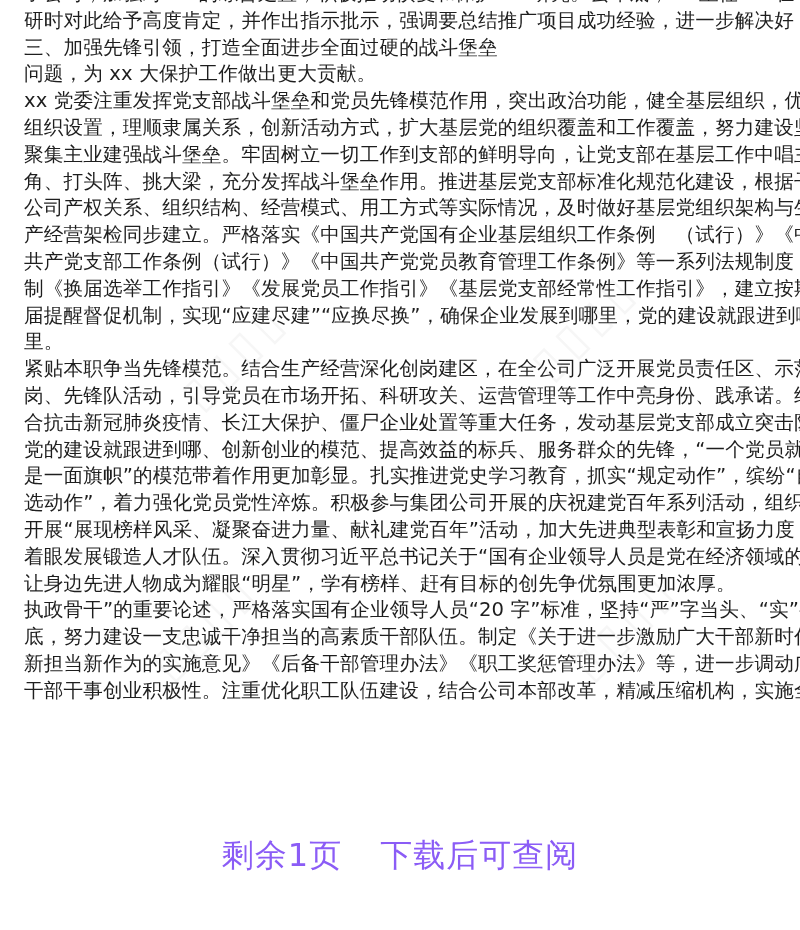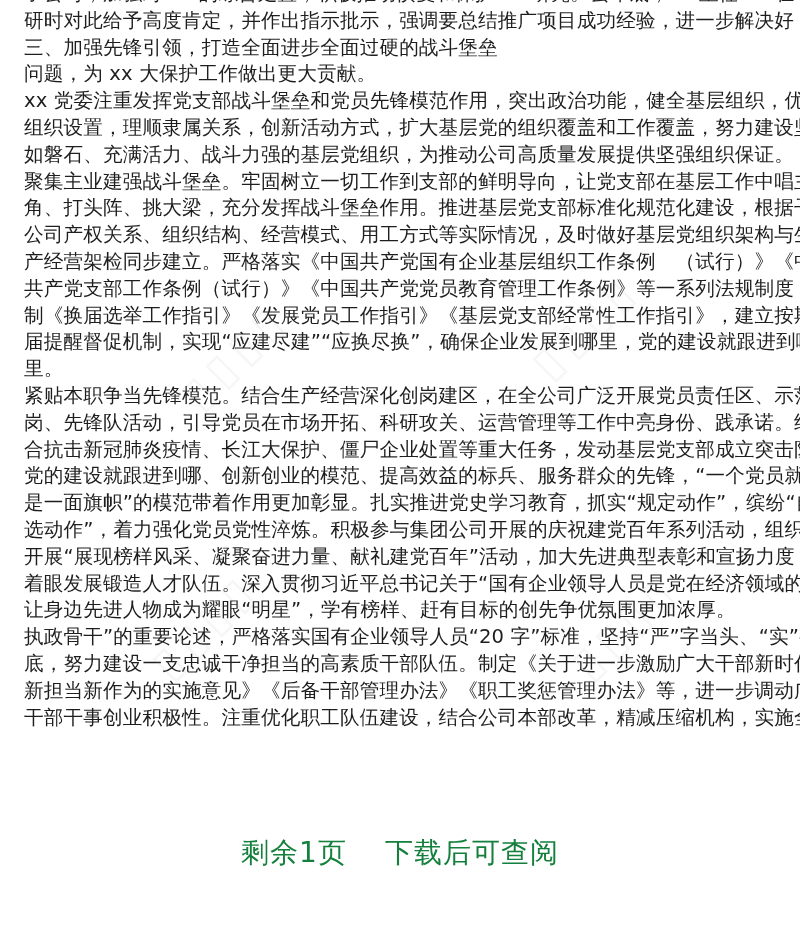--- a/index.html
+++ b/index.html
@@ -46,40 +46,39 @@
     .wm1 { left: 170px; top: 330px; }
     .wm2 { left: 520px; top: 300px; }
     .wm3 { left: 140px; top: 600px; }
     .wm4 { left: 560px; top: 600px; }
     .more-pages {
       position: absolute;
       left: 0;
       top: 834px;
       width: 800px;
       text-align: center;
-      font-size: 28px;
-      color: #15803d;
+      font-size: 32px;
+      color: #8b5cf6;
       letter-spacing: 1px;
     }
     .more-pages .sep {
       display: inline-block;
       width: 38px;
     }
   </style>
 </head>
 <body>
 
 <div class="page">
   <p class="doc-line">子公司，加强对 xx 的综合处置，积极推动恢复和保护 xx 研究。去年底，xx 里任 xx 在 xx 调</p>
   <p class="doc-line">研时对此给予高度肯定，并作出指示批示，强调要总结推广项目成功经验，进一步解决好 xx</p>
   <p class="doc-line">三、加强先锋引领，打造全面进步全面过硬的战斗堡垒</p>
   <p class="doc-line">问题，为 xx 大保护工作做出更大贡献。</p>
   <p class="doc-line">xx 党委注重发挥党支部战斗堡垒和党员先锋模范作用，突出政治功能，健全基层组织，优化</p>
   <p class="doc-line">组织设置，理顺隶属关系，创新活动方式，扩大基层党的组织覆盖和工作覆盖，努力建设坚</p>
-  <p class="doc-line">如磐石、充满活力、战斗力强的基层党组织，为推动公司高质量发展提供坚强组织保证。</p>
   <p class="doc-line">聚集主业建强战斗堡垒。牢固树立一切工作到支部的鲜明导向，让党支部在基层工作中唱主</p>
   <p class="doc-line">角、打头阵、挑大梁，充分发挥战斗堡垒作用。推进基层党支部标准化规范化建设，根据子</p>
   <p class="doc-line">公司产权关系、组织结构、经营模式、用工方式等实际情况，及时做好基层党组织架构与生</p>
   <p class="doc-line">产经营架检同步建立。严格落实《中国共产党国有企业基层组织工作条例　（试行）》《中国</p>
   <p class="doc-line">共产党支部工作条例（试行）》《中国共产党党员教育管理工作条例》等一系列法规制度，编</p>
   <p class="doc-line">制《换届选举工作指引》《发展党员工作指引》《基层党支部经常性工作指引》，建立按期换</p>
   <p class="doc-line">届提醒督促机制，实现“应建尽建”“应换尽换”，确保企业发展到哪里，党的建设就跟进到哪</p>
   <p class="doc-line">里。</p>
   <p class="doc-line">紧贴本职争当先锋模范。结合生产经营深化创岗建区，在全公司广泛开展党员责任区、示范</p>
   <p class="doc-line">岗、先锋队活动，引导党员在市场开拓、科研攻关、运营管理等工作中亮身份、践承诺。结</p>

